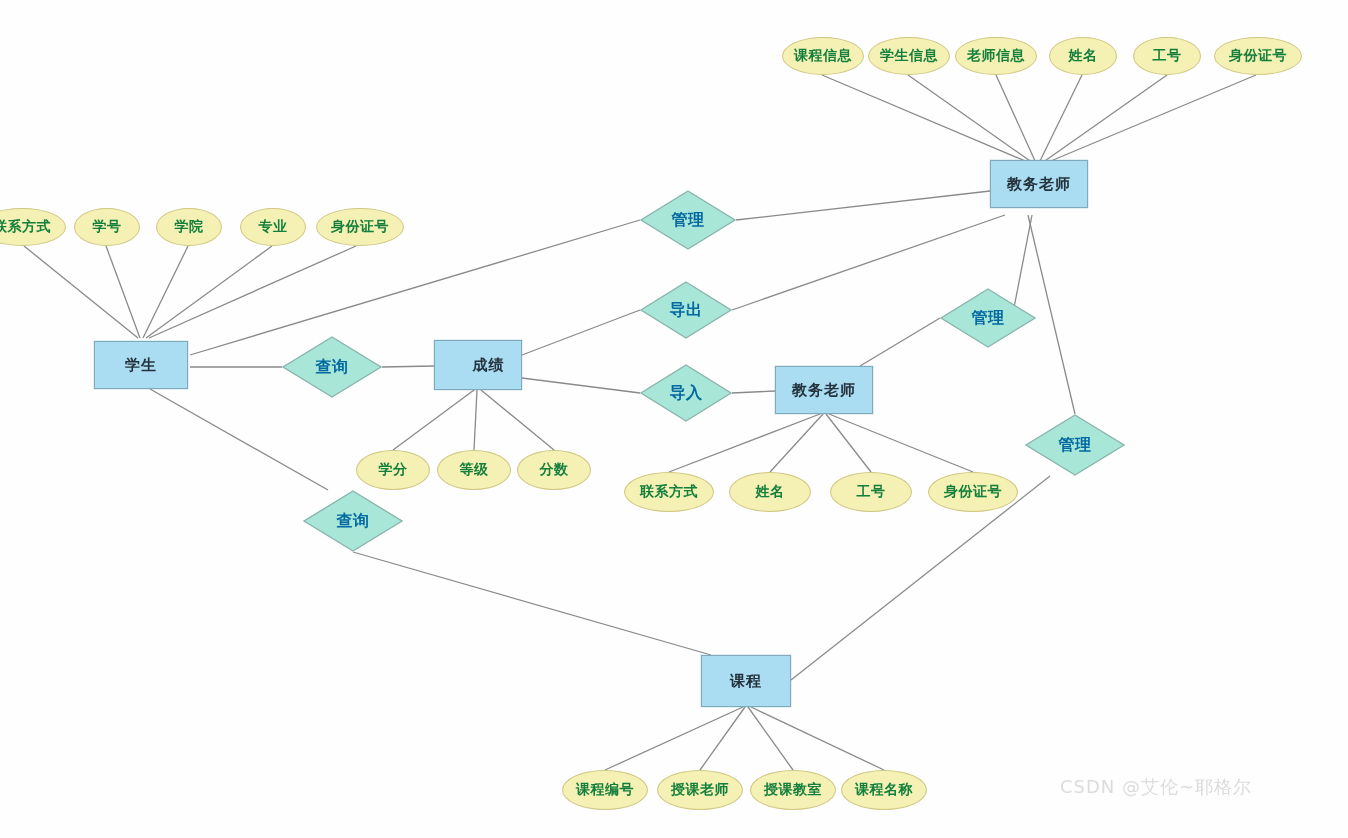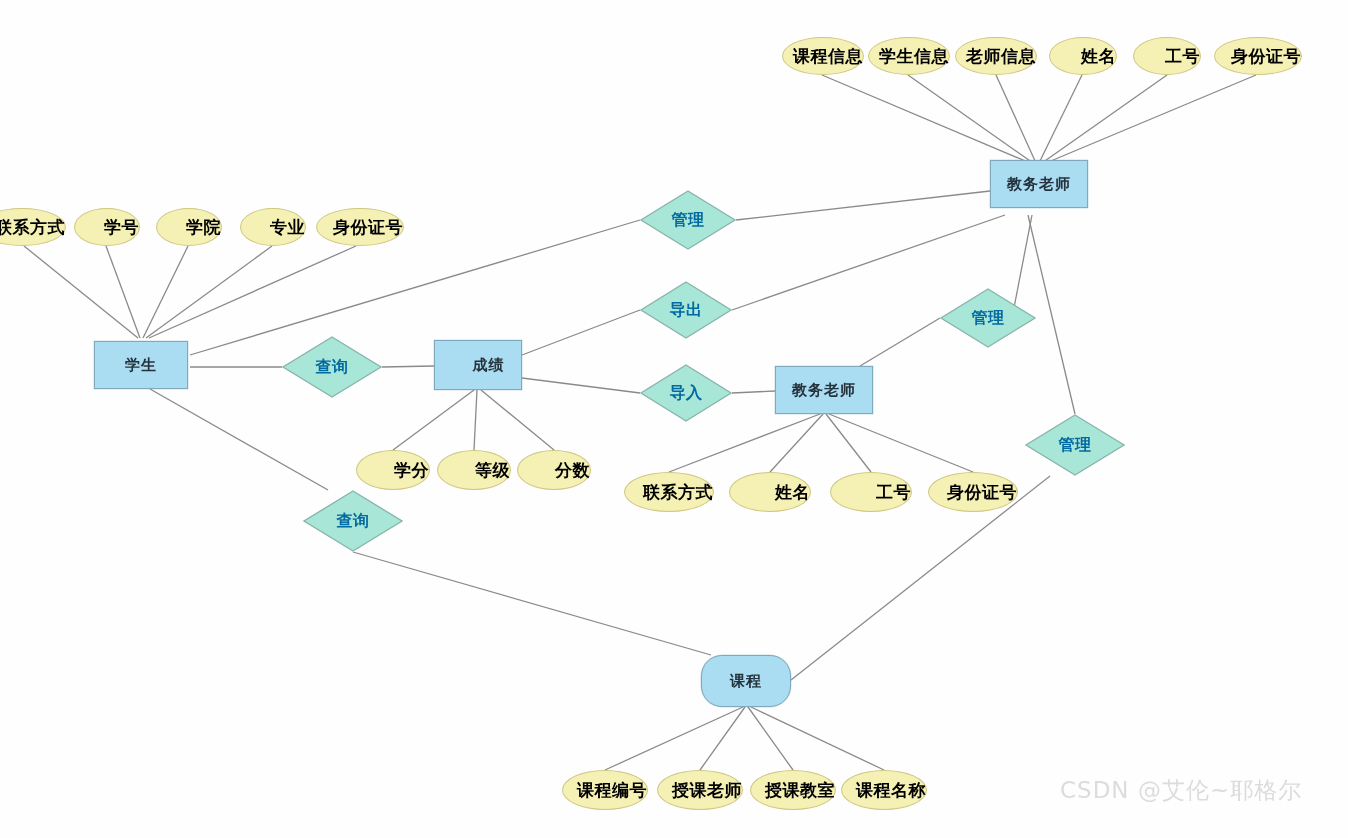--- a/index.html
+++ b/index.html
@@ -37,25 +37,24 @@
     color: #24323c;
     font-size: 15px;
     font-weight: 600;
     letter-spacing: 1px;
     box-shadow: 0 0 0 0.5px rgba(120,160,180,0.35);
   }
   .attr {
     background: #f5f0b4;
     border: 1.5px solid #cfc780;
     border-radius: 50%;
-    color: #000000;
-    font-size: 17px;
+    color: #15803d;
+    font-size: 14px;
     font-weight: 600;
     letter-spacing: 0.5px;
-    justify-content: flex-end;
   }
   .rel-wrap {
     position: absolute;
   }
   .rel-wrap svg {
     position: absolute;
     left: 0; top: 0;
     overflow: visible;
   }
   .rel-label {
@@ -67,21 +66,21 @@
     align-items: center;
     justify-content: center;
     color: #0369a1;
     font-size: 16px;
     font-weight: 600;
     letter-spacing: 0.5px;
   }
   #watermark {
     position: absolute;
     color: #dcdcdc;
-    font-size: 23px;
+    font-size: 18px;
     font-family: "DejaVu Sans", "Liberation Sans", sans-serif;
     white-space: nowrap;
     letter-spacing: 1px;
   }
 </style>
 </head>
 <body>
 
 <div id="canvas">
   <svg class="edges" id="edge-layer">
@@ -128,21 +127,21 @@
       </div>
       <div class="node entity" style="left: 94px; top: 341px; width: 94px; height: 48px;">
         <span>学生</span>
       </div>
       <div class="node entity" style="left: 434px; top: 340px; width: 88px; height: 50px; padding-left: 21px;">
         <span>成绩</span>
       </div>
       <div class="node entity" style="left: 775px; top: 366px; width: 98px; height: 48px;">
         <span>教务老师</span>
       </div>
-      <div class="node entity" style="left: 701px; top: 655px; width: 90px; height: 52px; border-radius: 21px;">
+      <div class="node entity" style="left: 701px; top: 655px; width: 90px; height: 52px;">
         <span>课程</span>
       </div>
       <div class="node attr" style="left: 782px; top: 37px; width: 82px; height: 38px;">
         <span>课程信息</span>
       </div>
       <div class="node attr" style="left: 868px; top: 37px; width: 82px; height: 38px;">
         <span>学生信息</span>
       </div>
       <div class="node attr" style="left: 955px; top: 37px; width: 82px; height: 38px;">
         <span>老师信息</span>

